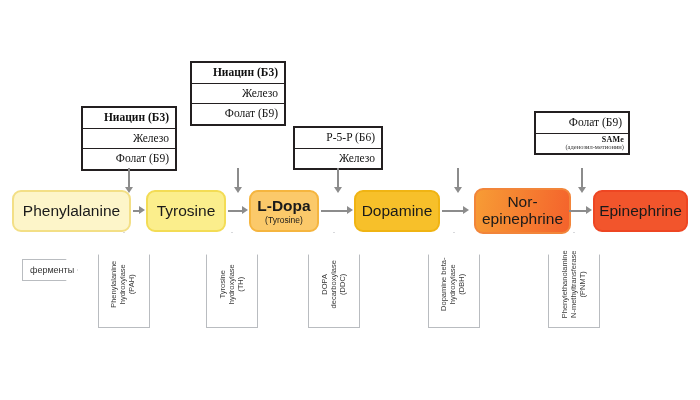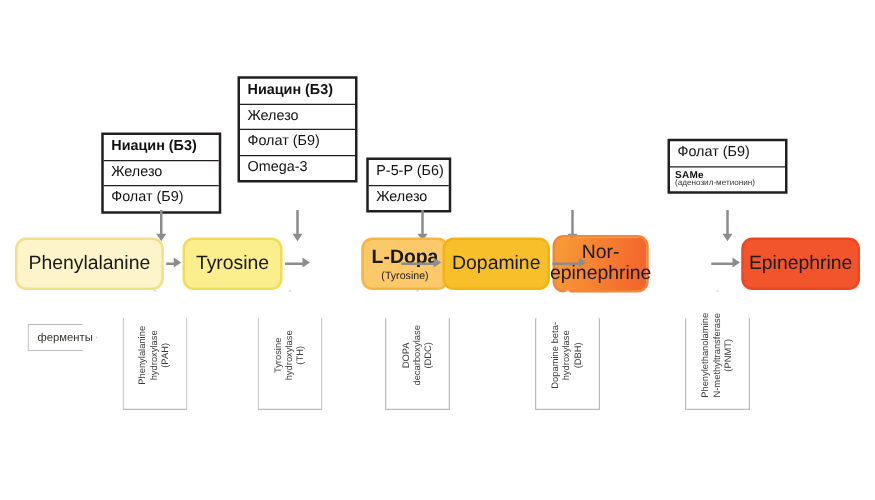--- a/index.html
+++ b/index.html
@@ -21,27 +21,28 @@
 
   
   .nutrient-table {
     position: absolute;
     border: 2px solid #231f20;
     background: #ffffff;
     box-sizing: border-box;
   }
   .nutrient-row {
     border-bottom: 1px solid #231f20;
-    text-align: left;
+    text-align: right;
     color: #111111;
     font-size: 11.5px;
     line-height: 1;
     padding: 4px 6px 4px;
     box-sizing: border-box;
     white-space: nowrap;
+    font-family: Liberation Serif, serif;
   }
   .nutrient-row:last-child { border-bottom: none; }
   .nutrient-row.bold { font-weight: bold; }
   .nutrient-row.two-line {
     padding: 2px 4px 2px;
     line-height: 1.05;
   }
   .nutrient-row .same-main {
     display: block;
     font-size: 8px;
@@ -150,24 +151,23 @@
   <div class="nutrient-table" style="left:81px; top:106px; width:96px;">
     <div class="nutrient-row bold">Ниацин (Б3)</div>
     <div class="nutrient-row">Железо</div>
     <div class="nutrient-row">Фолат (Б9)</div>
   </div>
 
   <div class="nutrient-table" style="left:190px; top:61px; width:96px;">
     <div class="nutrient-row bold">Ниацин (Б3)</div>
     <div class="nutrient-row">Железо</div>
     <div class="nutrient-row">Фолат (Б9)</div>
-    <div class="nutrient-row">Omega-3</div>
-  </div>
-
-  <div class="nutrient-table" style="left:293px; top:126px; width:68px;">
+  </div>
+
+  <div class="nutrient-table" style="left:293px; top:126px; width:90px;">
     <div class="nutrient-row">P-5-P (Б6)</div>
     <div class="nutrient-row">Железо</div>
   </div>
 
 
   <div class="nutrient-table" style="left:534px; top:111px; width:96px;">
     <div class="nutrient-row">Фолат (Б9)</div>
     <div class="nutrient-row two-line">
       <span class="same-main">SAMe</span>
       <span class="same-sub">(аденозил-метионин)</span>
@@ -190,30 +190,30 @@
   <div class="vhead" style="left:578px; top:187px;"></div>
 
   <div class="node" style="left:12px; top:190px; width:119px; height:42px; background:#fdf5c9; border:2px solid #f3df86;">
     <span>Phenylalanine</span>
   </div>
 
   <div class="node" style="left:146px; top:190px; width:80px; height:42px; background:#fbee8c; border:2px solid #f3dc55;">
     <span>Tyrosine</span>
   </div>
 
-  <div class="node" style="left:249px; top:190px; width:70px; height:42px; background:#fbc96a; border:2px solid #f5b53f;margin-left:40px;">
+  <div class="node" style="left:249px; top:190px; width:70px; height:42px; background:#fbc96a; border:2px solid #f5b53f;">
     <span style="font-weight:bold;">L-Dopa</span>
     <span class="sub">(Tyrosine)</span>
   </div>
 
   <div class="node" style="left:354px; top:190px; width:86px; height:42px; background:#f7c02a; border:2px solid #f0b413;text-align:center;">
     <span>Dopamine</span>
   </div>
 
-  <div class="node" style="left:442px; top:188px; width:77px; height:46px; background:linear-gradient(100deg,#f79c35 0%,#f4622c 100%); border:2px solid #f2853a;justify-content:center;">
+  <div class="node" style="left:474px; top:188px; width:97px; height:46px; background:linear-gradient(100deg,#f79c35 0%,#f4622c 100%); border:2px solid #f2853a;justify-content:center;">
     <span>Nor-</span>
     <span>epinephrine</span>
   </div>
 
   <div class="node" style="left:593px; top:190px; width:95px; height:42px; background:#f2552c; border:2px solid #ee4623;">
     <span>Epinephrine</span>
   </div>
 
   <div class="hline" style="left:133px; top:210px; width:7px;"></div>
   <div class="hhead" style="left:139px; top:206px;"></div>

